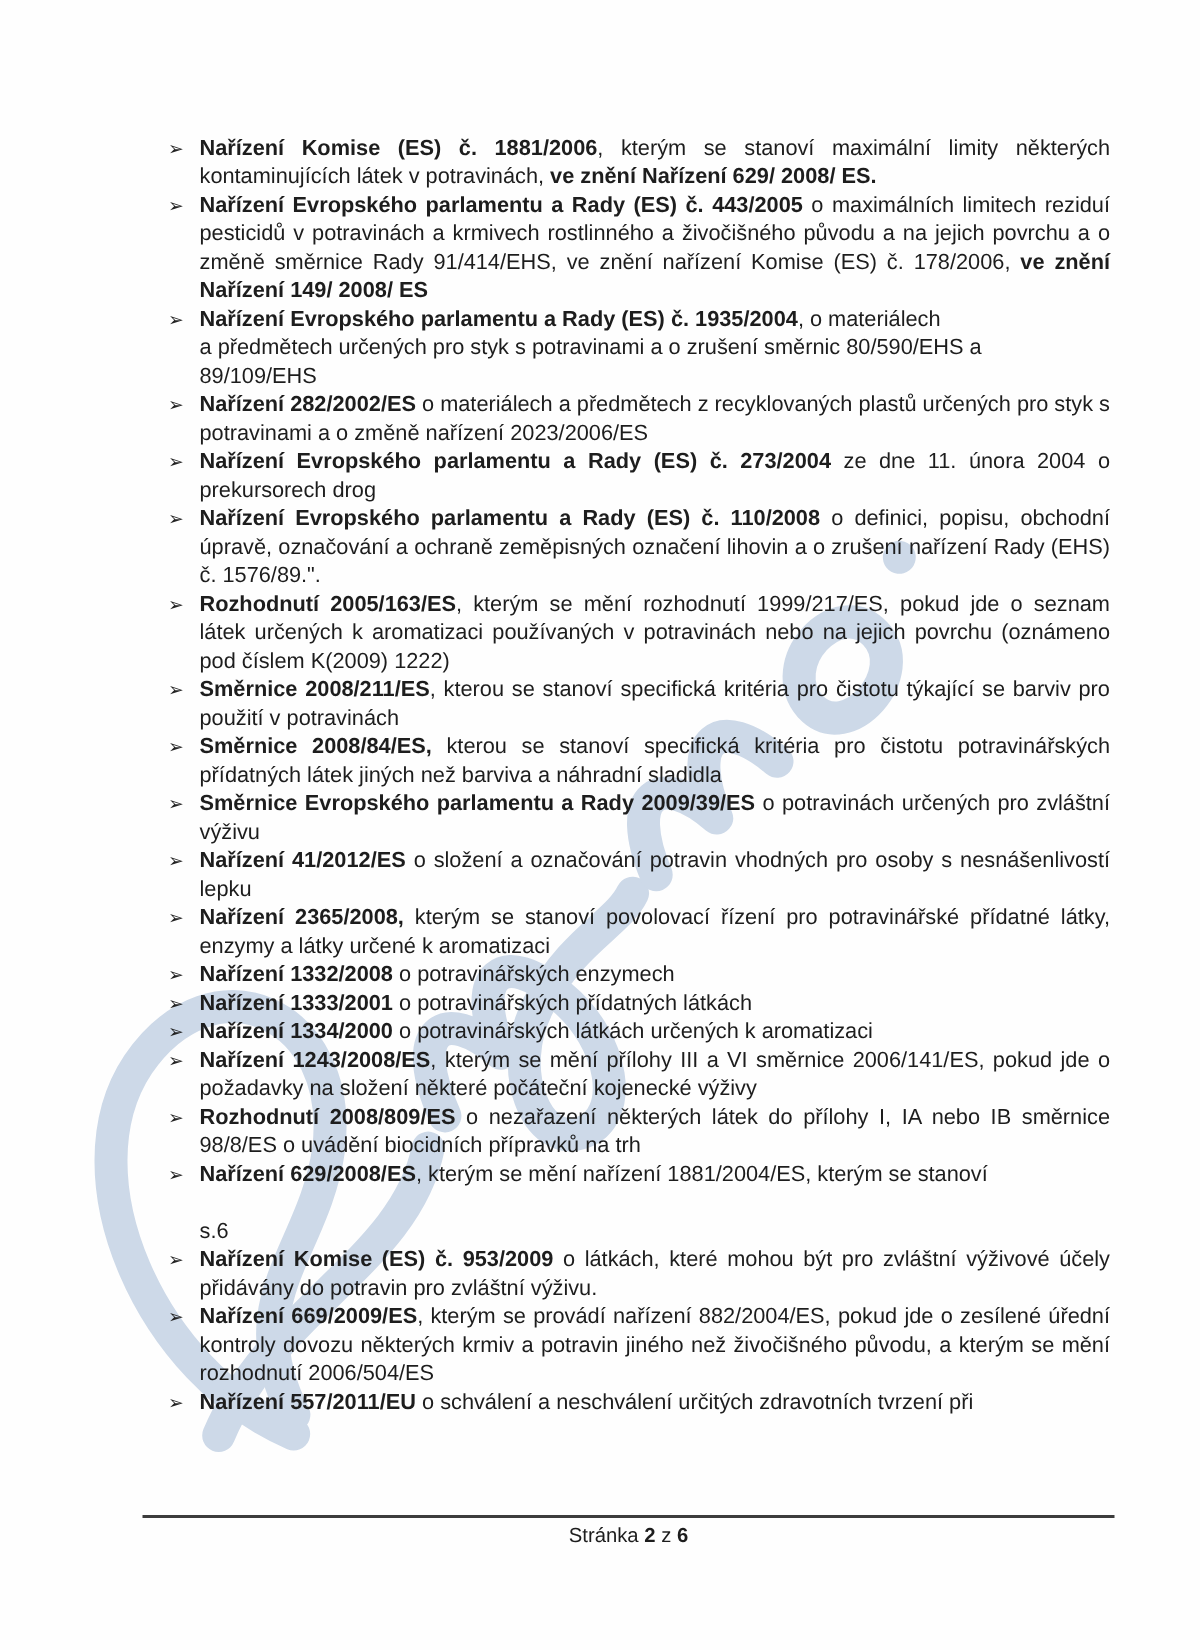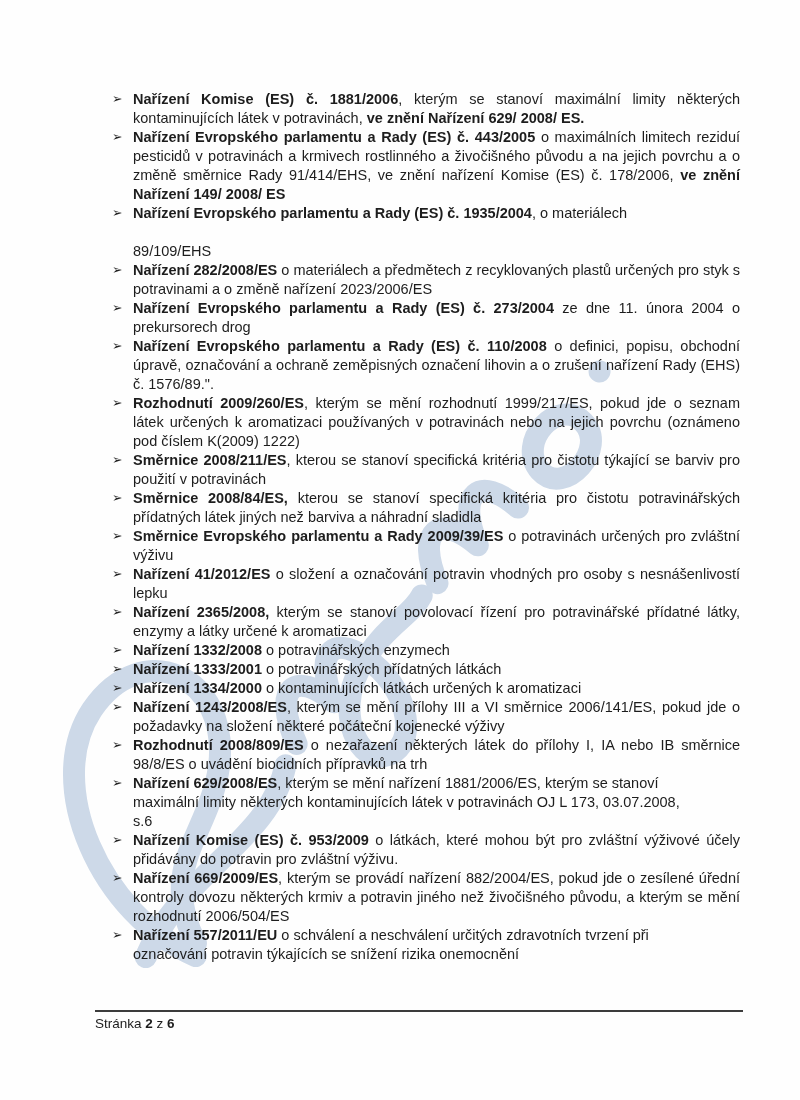--- a/index.html
+++ b/index.html
@@ -36,21 +36,21 @@
     flex:1 1 auto;text-align:justify;
   }
   .item-text .b{font-weight:bold;}
   .footer{
     position:absolute;left:95px;top:1010px;width:648px;z-index:1;
   }
   .footer-rule{
     border:0;border-top:2px solid #3c3c3c;margin:0 0 3px 0;
   }
   .footer-label{
-    display:block;text-align:left;color:#1d1d1d;
+    display:block;text-align:center;color:#1d1d1d;
     font-size:13.5px;line-height:17px;
   }
   .footer-label .b{font-weight:bold;}
 </style>
 </head>
 <body>
 
 <div class="page">
 
   <svg class="watermark" viewBox="0 0 880 360" fill="none" stroke-width="22" stroke-linecap="round" stroke-linejoin="round">
@@ -67,37 +67,37 @@
         <li>
           <span class="marker">➢</span>
           <div class="item-text"><span class="b">Nařízení Komise (ES) č. 1881/2006</span><span class="r">, kterým se stanoví maximální limity některých kontaminujících látek v potravinách, </span><span class="b">ve znění Nařízení 629/ 2008/ ES.</span></div>
         </li>
         <li>
           <span class="marker">➢</span>
           <div class="item-text"><span class="b">Nařízení Evropského parlamentu a Rady (ES) č. 443/2005</span><span class="r"> o maximálních limitech reziduí pesticidů v potravinách a krmivech rostlinného a živočišného původu a na jejich povrchu a o změně směrnice Rady 91/414/EHS, ve znění nařízení Komise (ES) č. 178/2006, </span><span class="b">ve znění Nařízení 149/ 2008/ ES</span></div>
         </li>
         <li>
           <span class="marker">➢</span>
-          <div class="item-text"><span class="b">Nařízení Evropského parlamentu a Rady (ES) č. 1935/2004</span><span class="r">, o materiálech</span><br><br><span class="r">89/109/EHS</span></div>
+          <div class="item-text"><span class="b">Nařízení Evropského parlamentu a Rady (ES) č. 1935/2004</span><span class="r">, o materiálech</span><br><span class="r">a předmětech určených pro styk s potravinami a o zrušení směrnic 80/590/EHS a</span><br><span class="r">89/109/EHS</span></div>
         </li>
         <li>
           <span class="marker">➢</span>
-          <div class="item-text"><span class="b">Nařízení 282/2008/ES</span><span class="r"> o materiálech a předmětech z recyklovaných plastů určených pro styk s potravinami a o změně nařízení 2023/2006/ES</span></div>
+          <div class="item-text"><span class="b">Nařízení 282/2002/ES</span><span class="r"> o materiálech a předmětech z recyklovaných plastů určených pro styk s potravinami a o změně nařízení 2023/2006/ES</span></div>
         </li>
         <li>
           <span class="marker">➢</span>
           <div class="item-text"><span class="b">Nařízení Evropského parlamentu a Rady (ES) č. 273/2004</span><span class="r"> ze dne 11. února 2004 o prekursorech drog</span></div>
         </li>
         <li>
           <span class="marker">➢</span>
           <div class="item-text"><span class="b">Nařízení Evropského parlamentu a Rady (ES) č. 110/2008</span><span class="r"> o definici, popisu, obchodní úpravě, označování a ochraně zeměpisných označení lihovin a o zrušení nařízení Rady (EHS) č. 1576/89.".</span></div>
         </li>
         <li>
           <span class="marker">➢</span>
-          <div class="item-text"><span class="b">Rozhodnutí 2009/260/ES</span><span class="r">, kterým se mění rozhodnutí 1999/217/ES, pokud jde o seznam látek určených k aromatizaci používaných v potravinách nebo na jejich povrchu (oznámeno pod číslem K(2009) 1222)</span></div>
+          <div class="item-text"><span class="b">Rozhodnutí 2005/163/ES</span><span class="r">, kterým se mění rozhodnutí 1999/217/ES, pokud jde o seznam látek určených k aromatizaci používaných v potravinách nebo na jejich povrchu (oznámeno pod číslem K(2009) 1222)</span></div>
         </li>
         <li>
           <span class="marker">➢</span>
           <div class="item-text"><span class="b">Směrnice 2008/211/ES</span><span class="r">, kterou se stanoví specifická kritéria pro čistotu týkající se barviv pro použití v potravinách</span></div>
         </li>
         <li>
           <span class="marker">➢</span>
           <div class="item-text"><span class="b">Směrnice 2008/84/ES,</span><span class="r"> kterou se stanoví specifická kritéria pro čistotu potravinářských přídatných látek jiných než barviva a náhradní sladidla</span></div>
         </li>
         <li>
@@ -115,45 +115,45 @@
         <li>
           <span class="marker">➢</span>
           <div class="item-text"><span class="b">Nařízení 1332/2008</span><span class="r"> o potravinářských enzymech</span></div>
         </li>
         <li>
           <span class="marker">➢</span>
           <div class="item-text"><span class="b">Nařízení 1333/2001</span><span class="r"> o potravinářských přídatných látkách</span></div>
         </li>
         <li>
           <span class="marker">➢</span>
-          <div class="item-text"><span class="b">Nařízení 1334/2000</span><span class="r"> o kontaminujících látkách určených k aromatizaci</span></div>
+          <div class="item-text"><span class="b">Nařízení 1334/2000</span><span class="r"> o potravinářských látkách určených k aromatizaci</span></div>
         </li>
         <li>
           <span class="marker">➢</span>
           <div class="item-text"><span class="b">Nařízení 1243/2008/ES</span><span class="r">, kterým se mění přílohy III a VI směrnice 2006/141/ES, pokud jde o požadavky na složení některé počáteční kojenecké výživy</span></div>
         </li>
         <li>
           <span class="marker">➢</span>
           <div class="item-text"><span class="b">Rozhodnutí 2008/809/ES</span><span class="r"> o nezařazení některých látek do přílohy I, IA nebo IB směrnice 98/8/ES o uvádění biocidních přípravků na trh</span></div>
         </li>
         <li>
           <span class="marker">➢</span>
-          <div class="item-text"><span class="b">Nařízení 629/2008/ES</span><span class="r">, kterým se mění nařízení 1881/2006/ES, kterým se stanoví</span><br><span class="r">maximální limity některých kontaminujících látek v potravinách  OJ L 173, 03.07.2008,</span><br><span class="r">s.6</span></div>
+          <div class="item-text"><span class="b">Nařízení 629/2008/ES</span><span class="r">, kterým se mění nařízení 1881/2004/ES, kterým se stanoví</span><br><br><span class="r">s.6</span></div>
         </li>
         <li>
           <span class="marker">➢</span>
           <div class="item-text"><span class="b">Nařízení Komise (ES) č. 953/2009</span><span class="r"> o látkách, které mohou být pro zvláštní výživové účely přidávány do potravin pro zvláštní výživu.</span></div>
         </li>
         <li>
           <span class="marker">➢</span>
           <div class="item-text"><span class="b">Nařízení 669/2009/ES</span><span class="r">, kterým se provádí nařízení 882/2004/ES, pokud jde o zesílené úřední kontroly dovozu některých krmiv a potravin jiného než živočišného původu, a kterým se mění rozhodnutí 2006/504/ES</span></div>
         </li>
         <li>
           <span class="marker">➢</span>
-          <div class="item-text"><span class="b">Nařízení 557/2011/EU</span><span class="r"> o schválení a neschválení určitých zdravotních tvrzení při</span><br><span class="r">označování potravin týkajících se snížení rizika onemocnění</span></div>
+          <div class="item-text"><span class="b">Nařízení 557/2011/EU</span><span class="r"> o schválení a neschválení určitých zdravotních tvrzení při</span><br></div>
         </li>
       </ol>
   </div>
 
   <div class="footer">
     <hr class="footer-rule">
     <span class="footer-label" id="footer-label"><span class="r">Stránka </span><span class="b">2</span><span class="r"> z </span><span class="b">6</span></span>
   </div>
 
 </div>

